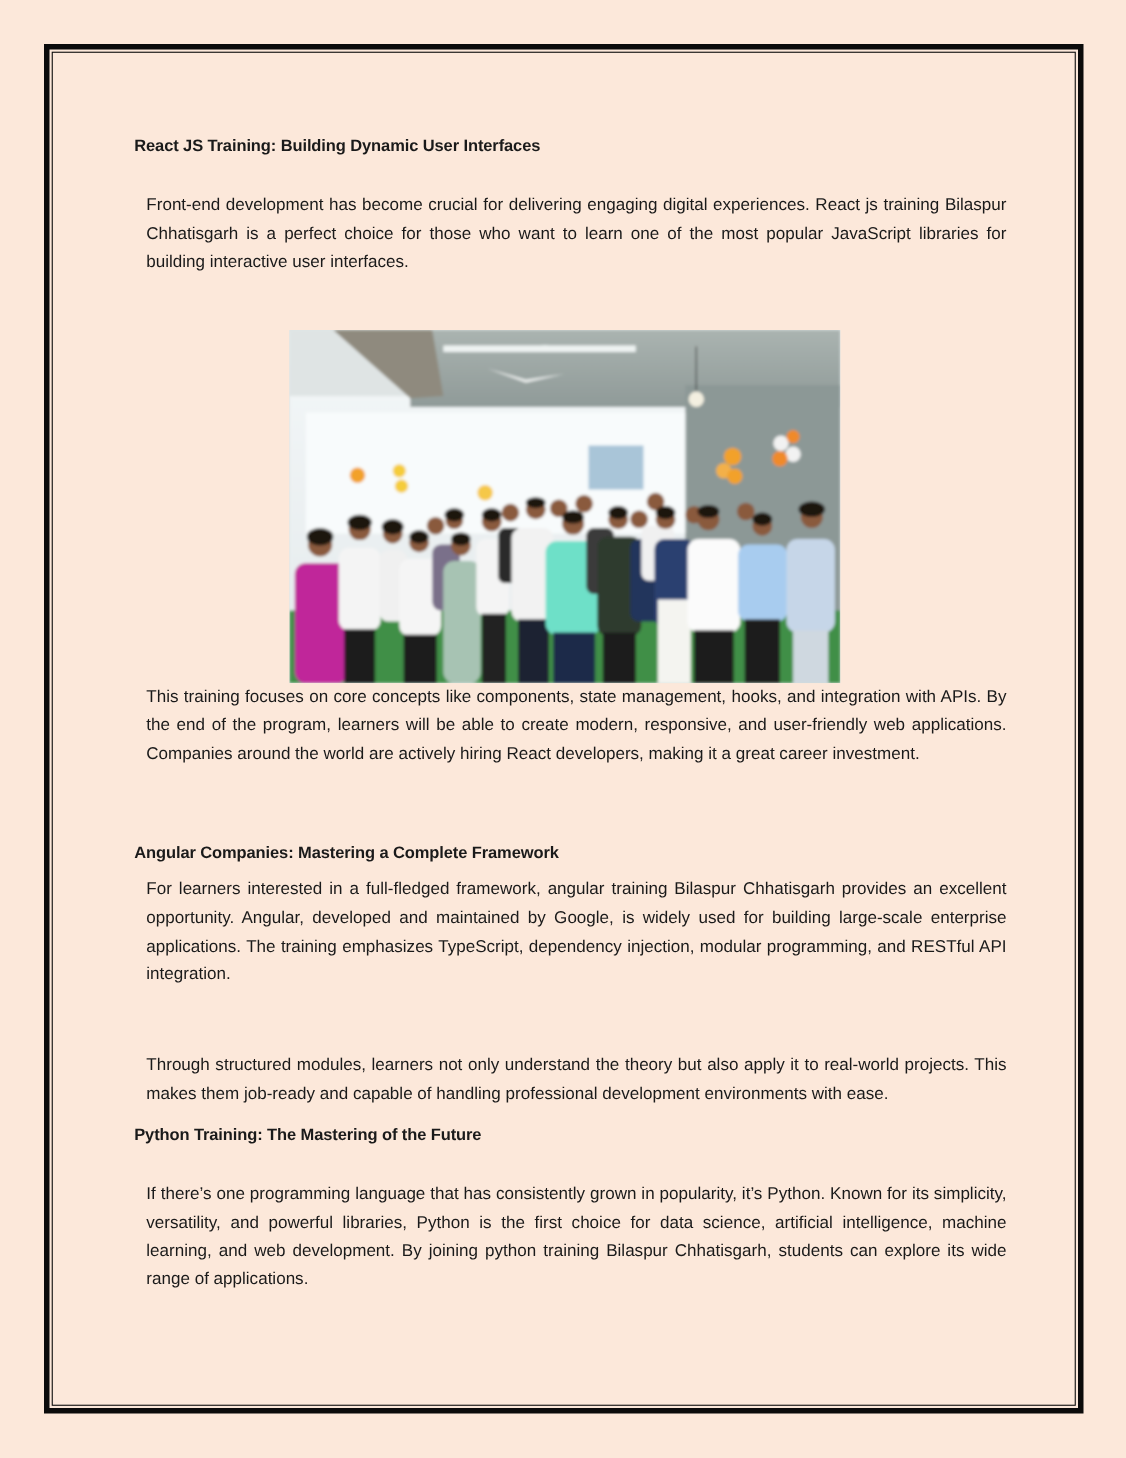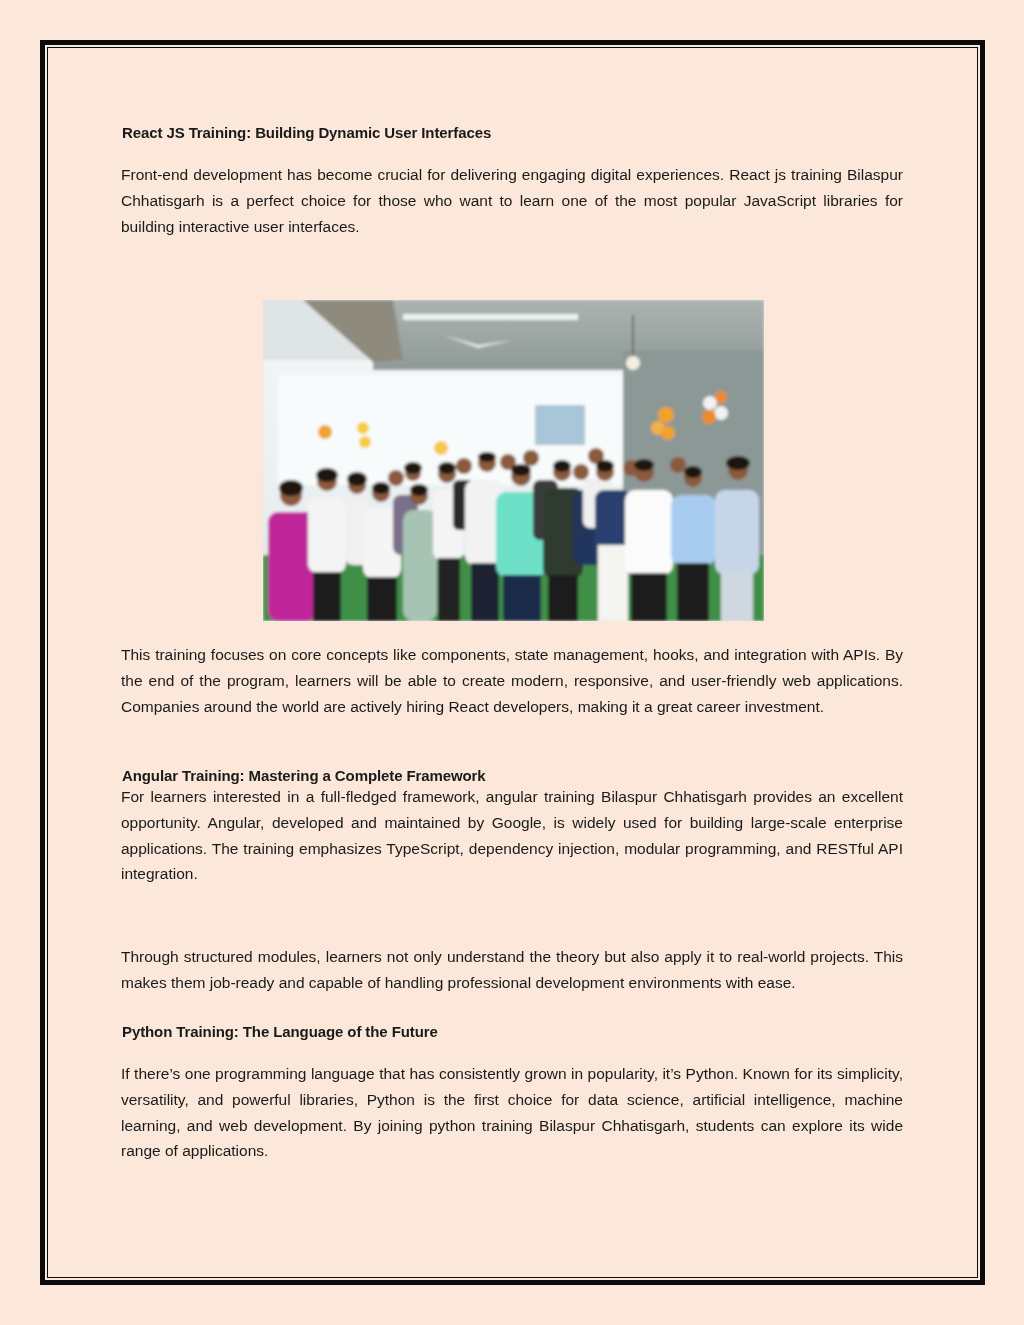--- a/index.html
+++ b/index.html
@@ -48,21 +48,21 @@
       margin: 1px;
       white-space: nowrap;
     }
     .para {
       position: absolute;
       left: 0;
       width: 782px;
       font-size: 15.5px;
       line-height: 25.8px;
       text-align: justify;
-      margin: 0;
+      margin: 12px;
     }
     .photo {
       position: absolute;
       left: 263px;
       top: 300px;
       width: 501px;
       height: 321px;
       overflow: hidden;
       background: #dfe6e6;
     }
@@ -72,27 +72,27 @@
 <body>
 
 <div class="frame-outer">
   <div class="frame-inner"></div>
 </div>
 
 <div class="content">
   <h2 class="heading" style="top:122px">React JS Training: Building Dynamic User Interfaces</h2>
   <p class="para" style="top:162px">Front-end development has become crucial for delivering engaging digital experiences. React js training Bilaspur Chhatisgarh is a perfect choice for those who want to learn one of the most popular JavaScript libraries for building interactive user interfaces.</p>
 
-  <p class="para" style="top:642px">This training focuses on core concepts like components, state management, hooks, and integration with APIs. By the end of the program, learners will be able to create modern, responsive, and user-friendly web applications. Companies around the world are actively hiring React developers, making it a great career investment.</p>
-
-  <h2 class="heading" style="top:765px">Angular Training: Mastering a Complete Framework</h2>
+  <p class="para" style="top:609px">This training focuses on core concepts like components, state management, hooks, and integration with APIs. By the end of the program, learners will be able to create modern, responsive, and user-friendly web applications. Companies around the world are actively hiring React developers, making it a great career investment.</p>
+
+  <h2 class="heading" style="top:765px">Angular Companies: Mastering a Complete Framework</h2>
   <p class="para" style="top:784px">For learners interested in a full-fledged framework, angular training Bilaspur Chhatisgarh provides an excellent opportunity. Angular, developed and maintained by Google, is widely used for building large-scale enterprise applications. The training emphasizes TypeScript, dependency injection, modular programming, and RESTful API integration.</p>
   <p class="para" style="top:944px">Through structured modules, learners not only understand the theory but also apply it to real-world projects. This makes them job-ready and capable of handling professional development environments with ease.</p>
 
-  <h2 class="heading" style="top:1021px">Python Training: The Language of the Future</h2>
+  <h2 class="heading" style="top:1021px">Python Training: The Mastering of the Future</h2>
   <p class="para" style="top:1061px">If there’s one programming language that has consistently grown in popularity, it’s Python. Known for its simplicity, versatility, and powerful libraries, Python is the first choice for data science, artificial intelligence, machine learning, and web development. By joining python training Bilaspur Chhatisgarh, students can explore its wide range of applications.</p>
 </div>
 
 <div class="photo" title="Group photo of training batch students standing in a classroom with balloons">
   <svg width="501" height="321" viewBox="0 0 501 321">
     <defs>
       <linearGradient id="wallG" x1="0" y1="0" x2="0" y2="1">
         <stop offset="0" stop-color="#f4f7f8"></stop>
         <stop offset="1" stop-color="#e3eaec"></stop>
       </linearGradient>

